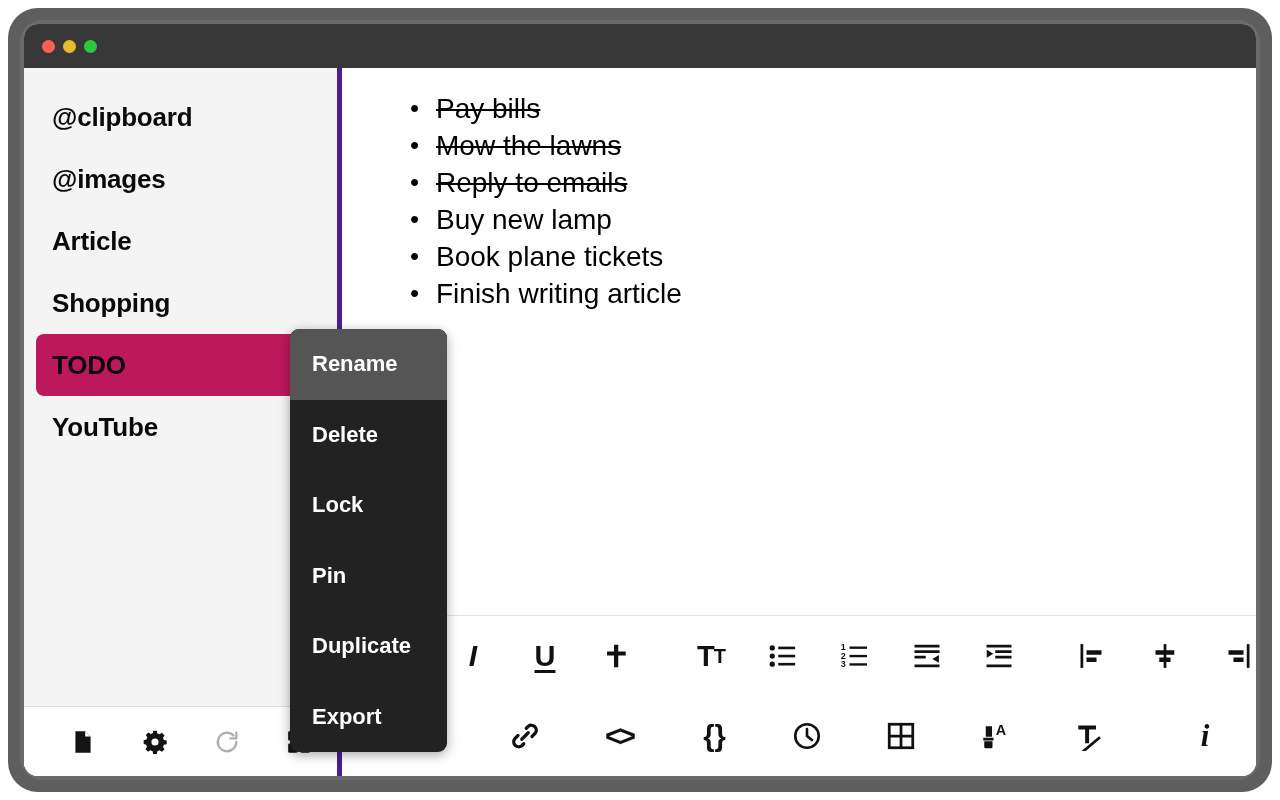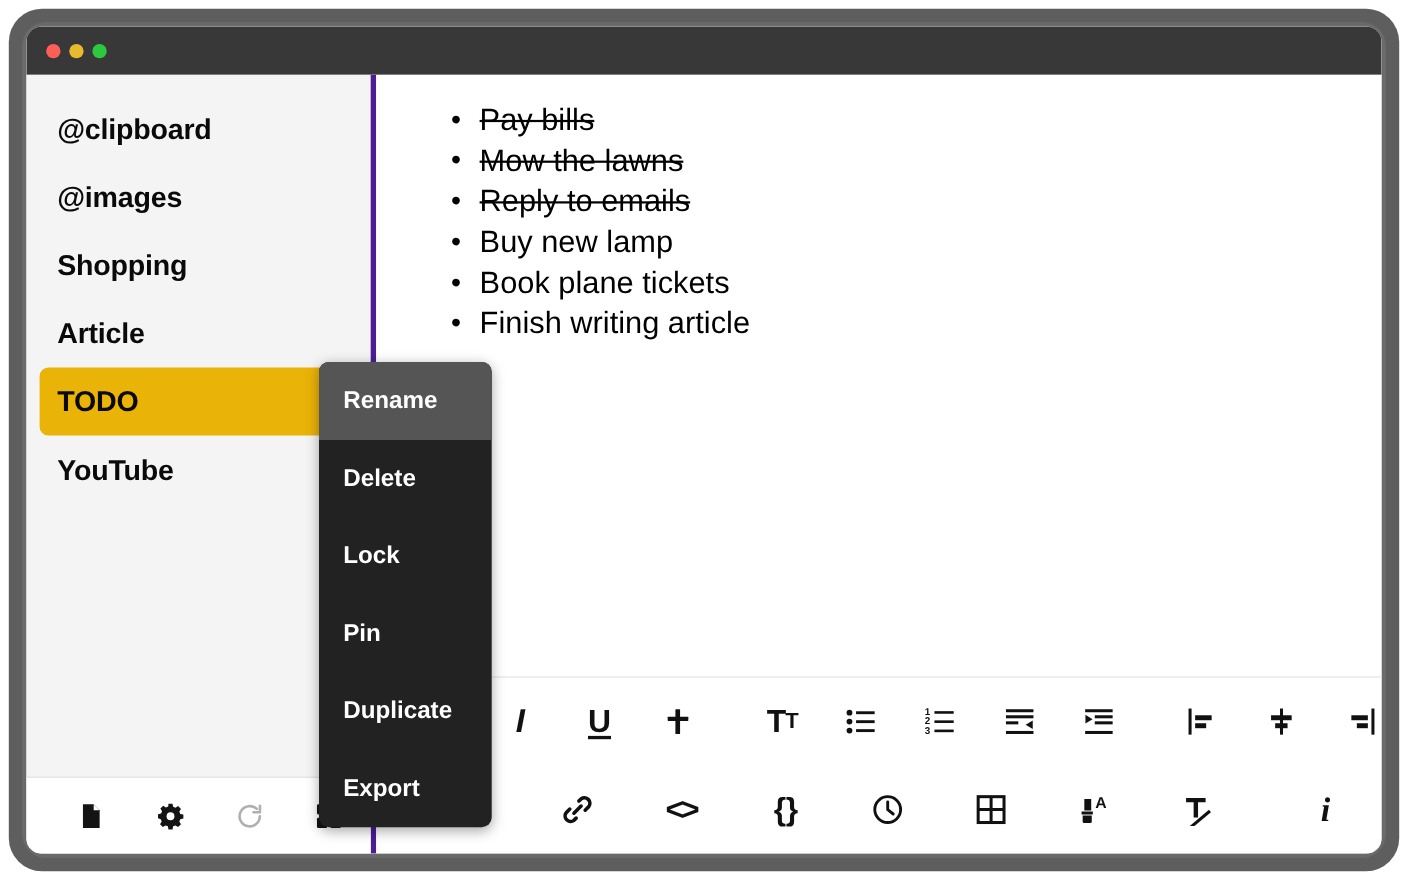--- a/index.html
+++ b/index.html
@@ -88,21 +88,21 @@
     padding: 0 16px;
     display: flex;
     align-items: center;
     border-radius: 8px;
     font-size: 26px;
     font-weight: bold;
     color: #0a0a0a;
     letter-spacing: -0.2px;
     white-space: nowrap;
   }
-  .side-item.selected { background: #eab308; }
+  .side-item.selected { background: #be185d; }
 
   #sidebar-toolbar {
     flex: 0 0 70px;
     background: #ffffff;
     border-top: 1px solid #dcdcdc;
     display: flex;
     align-items: center;
     padding-left: 46px;
     gap: 46px;
   }
@@ -216,24 +216,24 @@
 
     <div id="sidebar">
       <div id="sidebar-list">
         <div class="side-item">
           <span>@clipboard</span>
         </div>
         <div class="side-item">
           <span>@images</span>
         </div>
         <div class="side-item">
+          <span>Article</span>
+        </div>
+        <div class="side-item">
           <span>Shopping</span>
-        </div>
-        <div class="side-item">
-          <span>Article</span>
         </div>
         <div class="side-item selected">
           <span>TODO</span>
         </div>
         <div class="side-item">
           <span>YouTube</span>
         </div>
       </div>
 
       <div id="sidebar-toolbar">

